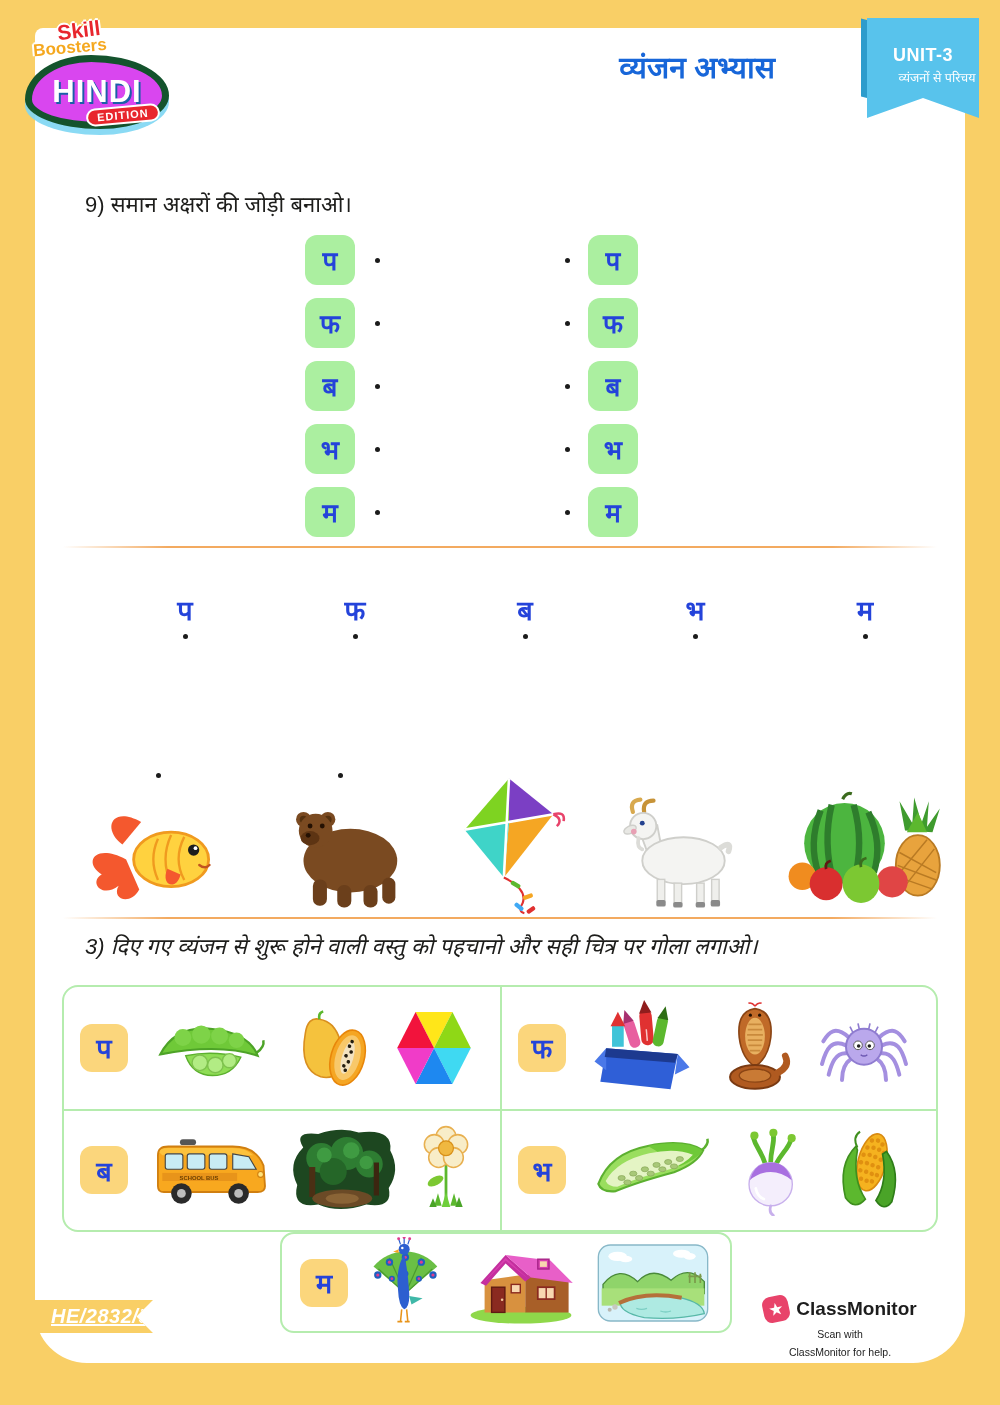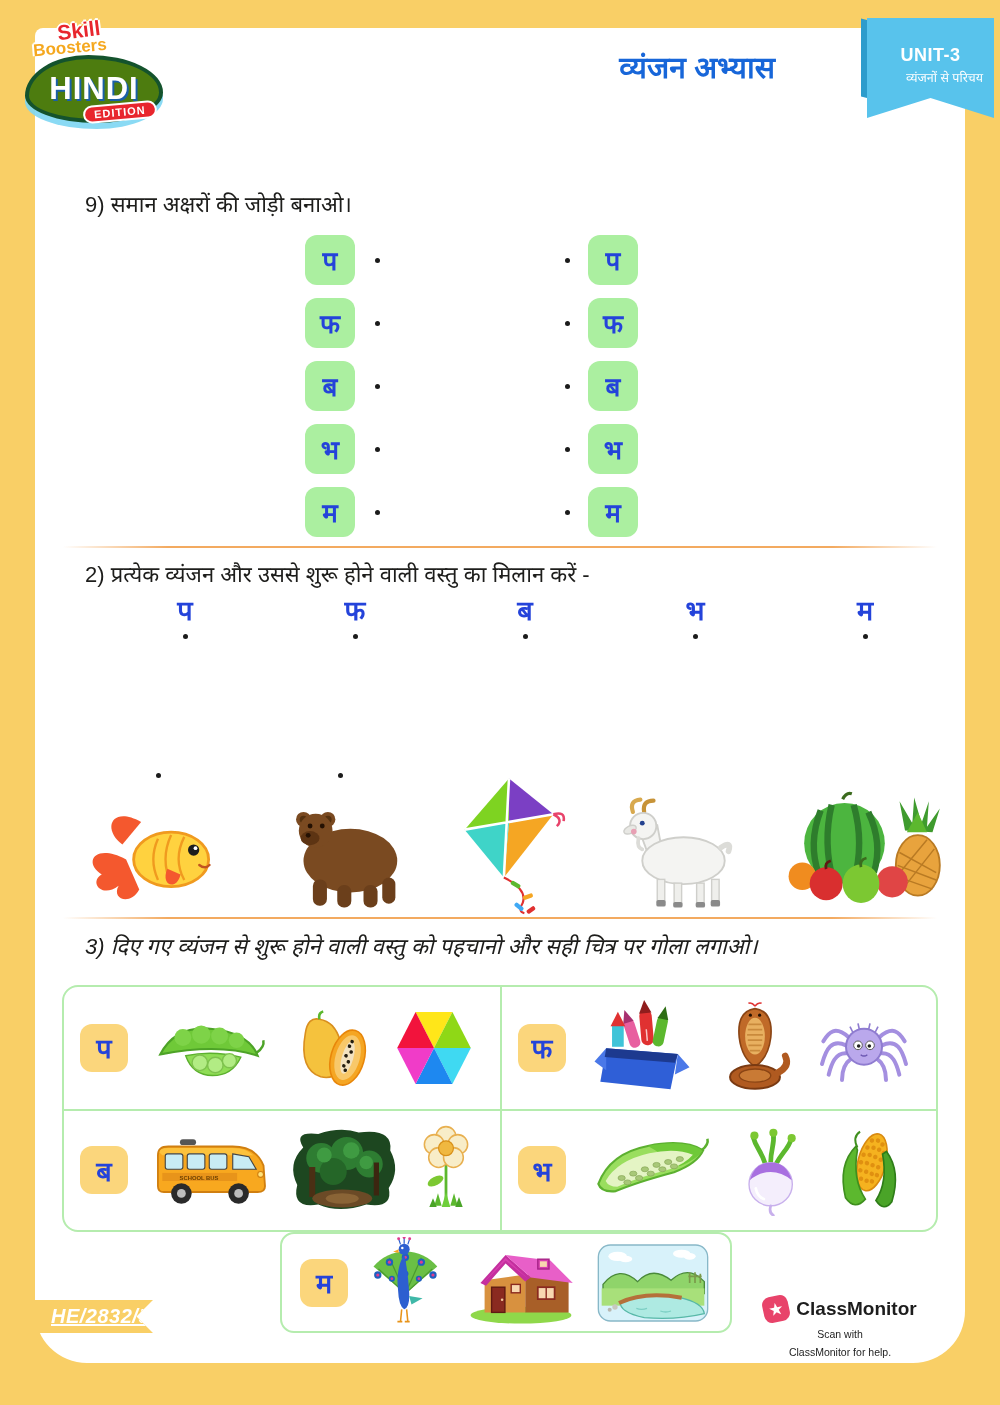--- a/index.html
+++ b/index.html
@@ -5,32 +5,32 @@
   html,body{margin:0;padding:0;}
   .page{position:relative;width:1000px;height:1405px;background:#f9cf66;font-family:"Liberation Sans","DejaVu Sans",sans-serif;overflow:hidden;}
   .sheet{position:absolute;left:35px;top:28px;width:930px;height:1335px;background:#ffffff;border-radius:8px 8px 52px 52px;}
 
   
   .logo{position:absolute;left:-10px;top:-14px;width:150px;height:140px;z-index:5;}
   .logo-skill{font-size:21px;font-weight:800;color:#e8262d;transform:rotate(-7deg);margin-left:32px;
     text-shadow:-2px 0 #fff,2px 0 #fff,0 -2px #fff,0 2px #fff,-1px -1px #fff,1px 1px #fff;}
   .logo-boosters{font-size:17px;font-weight:800;color:#f5a81f;transform:rotate(-5deg);margin-left:8px;margin-top:-3px;
     text-shadow:-2px 0 #fff,2px 0 #fff,0 -2px #fff,0 2px #fff,-1px -1px #fff,1px 1px #fff;}
-  .logo-blob{position:relative;width:130px;height:60px;background:#4d7c0f;border:4px solid #14532d;
+  .logo-blob{position:relative;width:130px;height:60px;background:#d946ef;border:7px solid #14532d;
     border-radius:46% 54% 48% 52%/60% 55% 45% 40%;display:flex;align-items:center;justify-content:center;
     box-shadow:0 6px 0 rgba(125,214,243,.9);}
   .logo-blob span{color:#fff;font-weight:800;font-size:31px;letter-spacing:1px;text-shadow:2px 2px 0 #1a5fa8;}
   .logo-edition{position:absolute;right:2px;bottom:-2px;background:#e8262d;border:2px solid #fff;color:#fff;
     font-size:11px;font-weight:700;padding:1px 9px;border-radius:9px;transform:rotate(-5deg);letter-spacing:1px;}
 
   
   .title{position:absolute;left:200px;top:18px;width:540px;text-align:right;color:#1766d9;font-weight:700;
     font-size:30px;line-height:1.45;}
   .unit-fold{position:absolute;left:826px;top:-8px;width:12px;height:78px;background:#2d9ccc;transform:skewY(14deg);}
-  .unit-banner{position:absolute;left:832px;top:-10px;width:127px;height:100px;background:#58c3ec;
+  .unit-banner{position:absolute;left:832px;top:-10px;width:112px;height:100px;background:#58c3ec;
     clip-path:polygon(0 0,100% 0,100% 100%,50% 80%,0 100%);text-align:center;color:#fff;box-sizing:border-box;padding-top:27px;}
   .unit-line1{font-size:18px;font-weight:800;letter-spacing:.5px;}
   .unit-line2{font-size:12.5px;margin-top:3px;padding-left:28px;}
 
   
   .q{position:absolute;left:50px;font-size:22px;color:#1d1d1b;}
   .q1{top:160px;} .q2{top:530px;} .q3{top:902px;font-style:italic;}
 
   
   .match-area{position:absolute;left:270px;top:207px;width:333px;}
@@ -136,21 +136,20 @@
         <div class="letter-tile">म</div>
         <span class="dot l"></span>
           <span class="spacer"></span>
         <span class="dot r"></span>
         <div class="letter-tile">म</div>
       </div>
     </div>
 
     <div class="divider d1"></div>
 
-    <div class="q q2">2) प्रत्येक व्यंजन और उससे शुरू होने वाली वस्तु का मिलान करें -</div>
     <div class="s2-letters">
       <div class="s2-letter">
           <span class="glyph">प</span>
           <span class="dot"></span>
         </div>
       <div class="s2-letter">
           <span class="glyph">फ</span>
           <span class="dot"></span>
         </div>
       <div class="s2-letter">

